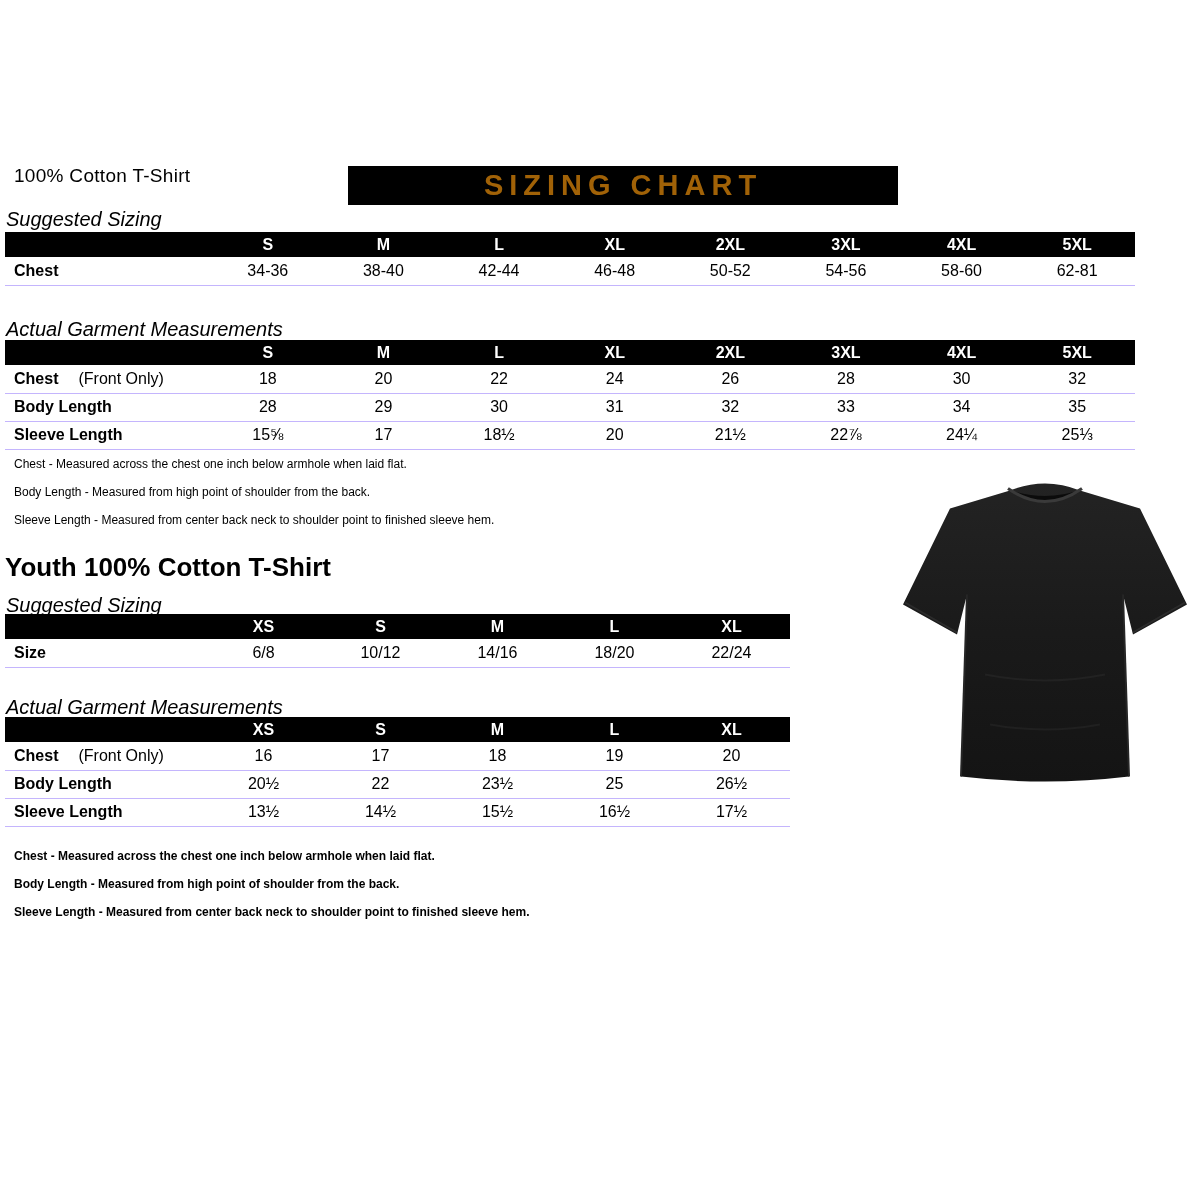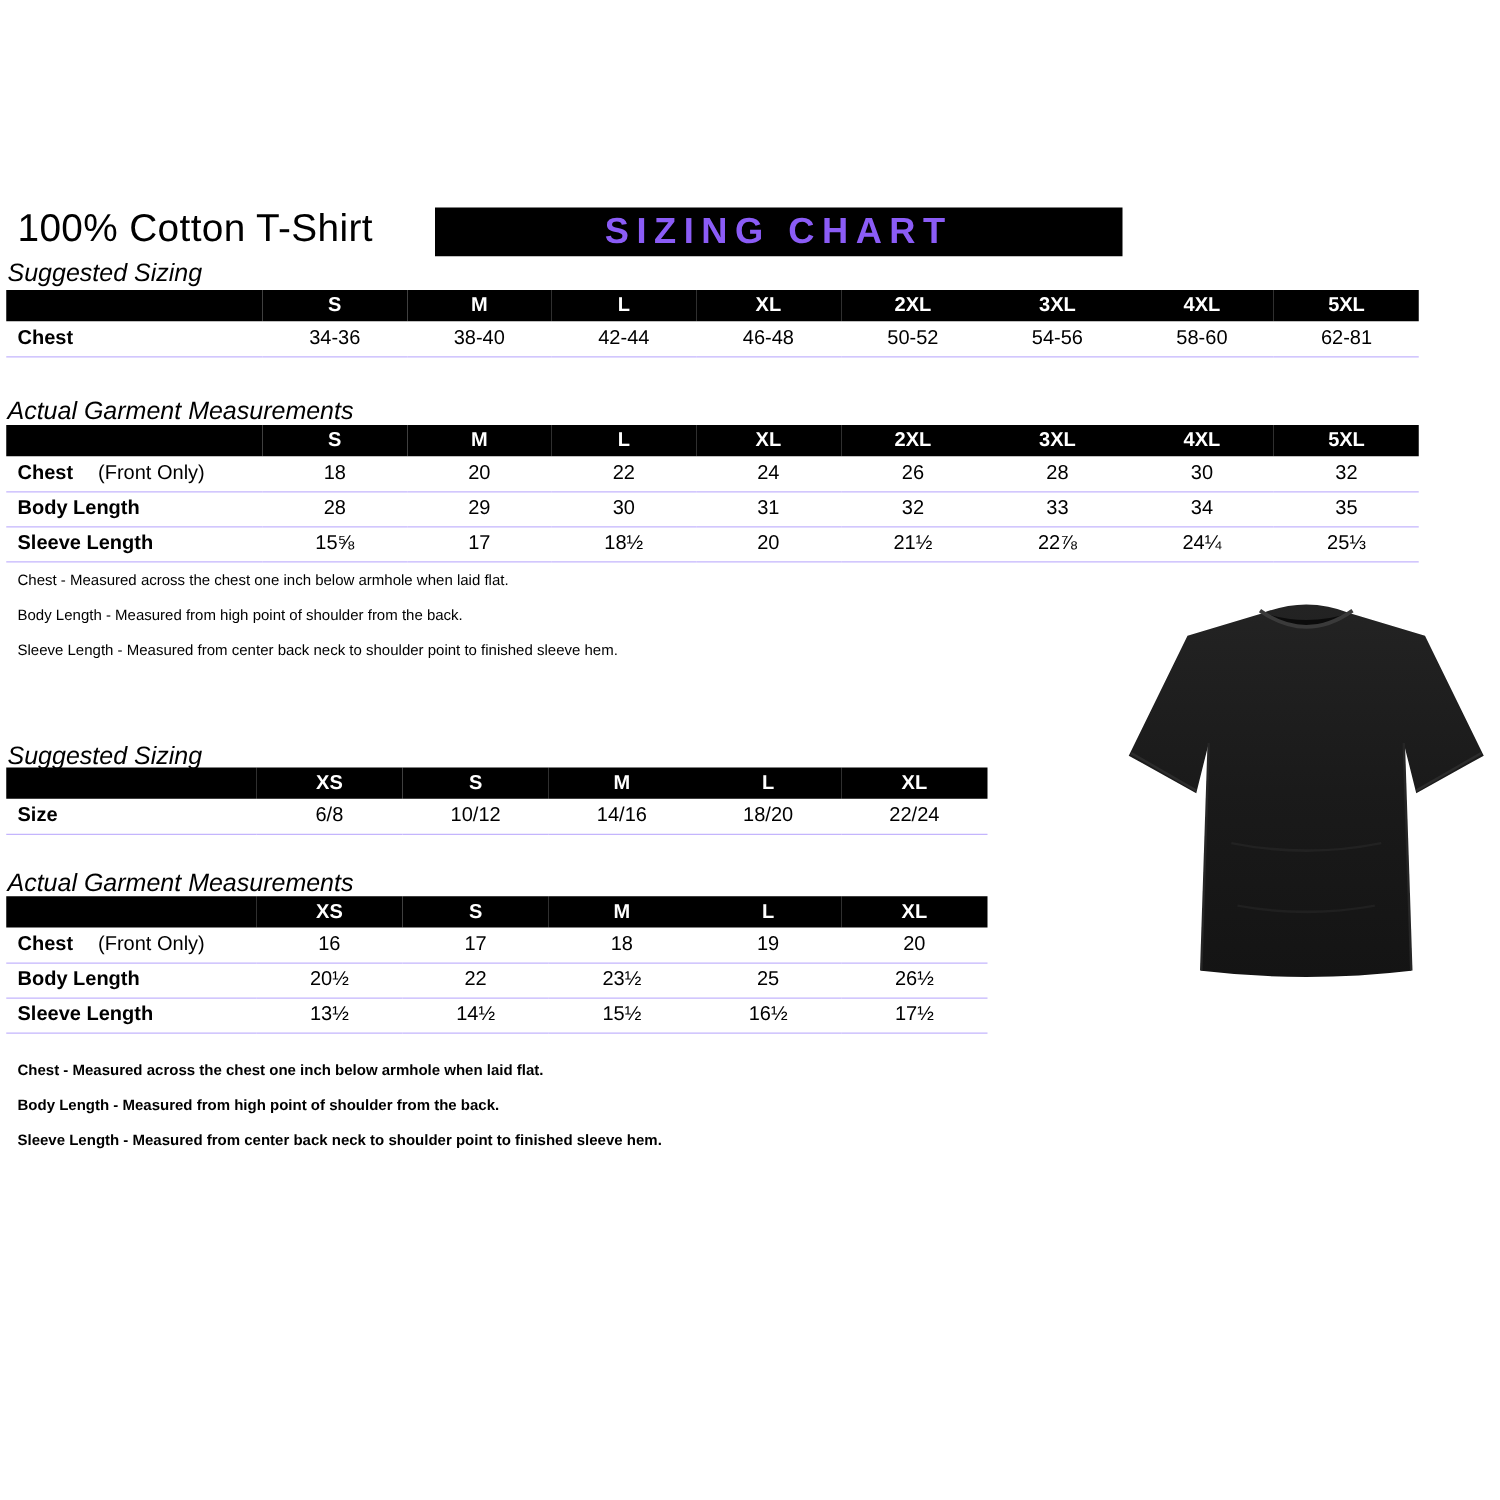--- a/index.html
+++ b/index.html
@@ -1,22 +1,22 @@
 <!DOCTYPE html>
 <html><head>
 <meta charset="utf-8">
 <style>
   * { box-sizing: border-box; margin: 0; padding: 0; }
   html,body { background:#ffffff; }
   body { font-family: "Liberation Sans", sans-serif; color:#000; }
   .canvas { position:relative; width:1200px; height:1200px; background:#fff; overflow:hidden; }
 
-  .page-title { position:absolute; left:14px; top:165px; font-size:31px; font-weight:400; letter-spacing:.3px; }
+  .page-title { position:absolute; left:14px; top:165px; font-size:19px; font-weight:400; letter-spacing:.3px; }
   .banner { position:absolute; left:348px; top:166px; width:550px; height:39px; background:#000;
-            color:#8b5cf6; font-weight:700; font-size:29px; letter-spacing:6px; text-align:center; line-height:39px; }
+            color:#a16207; font-weight:700; font-size:29px; letter-spacing:6px; text-align:center; line-height:39px; }
 
   .section-label { position:absolute; left:6px; font-size:20px; font-weight:400;font-style:italic; }
   .lbl-adult-suggested { top:208px; }
   .lbl-adult-actual    { top:318px; }
   .lbl-youth-suggested { top:594px; }
   .lbl-youth-actual    { top:696px; }
 
   .youth-title { position:absolute; left:5px; top:552px; font-size:26px; font-weight:700; }
 
   table.size-table { position:absolute; border-collapse:collapse; table-layout:fixed; }
@@ -134,20 +134,21 @@
         </tr>
       </tbody>
     </table>
 
   <div class="notes notes-adult">
     <p>Chest - Measured across the chest one inch below armhole when laid flat.</p>
     <p>Body Length - Measured from high point of shoulder from the back.</p>
     <p>Sleeve Length - Measured from center back neck to shoulder point to finished sleeve hem.</p>
   </div>
 
+  <div class="youth-title">Youth 100% Cotton T-Shirt</div>
 
   <div class="section-label lbl-youth-suggested">Suggested Sizing</div>
   <table class="size-table youth-table tbl-youth-suggested">
       <thead>
         <tr>
           <th class="label-col"></th>
           <th>XS</th>
           <th>S</th>
           <th>M</th>
           <th>L</th>

